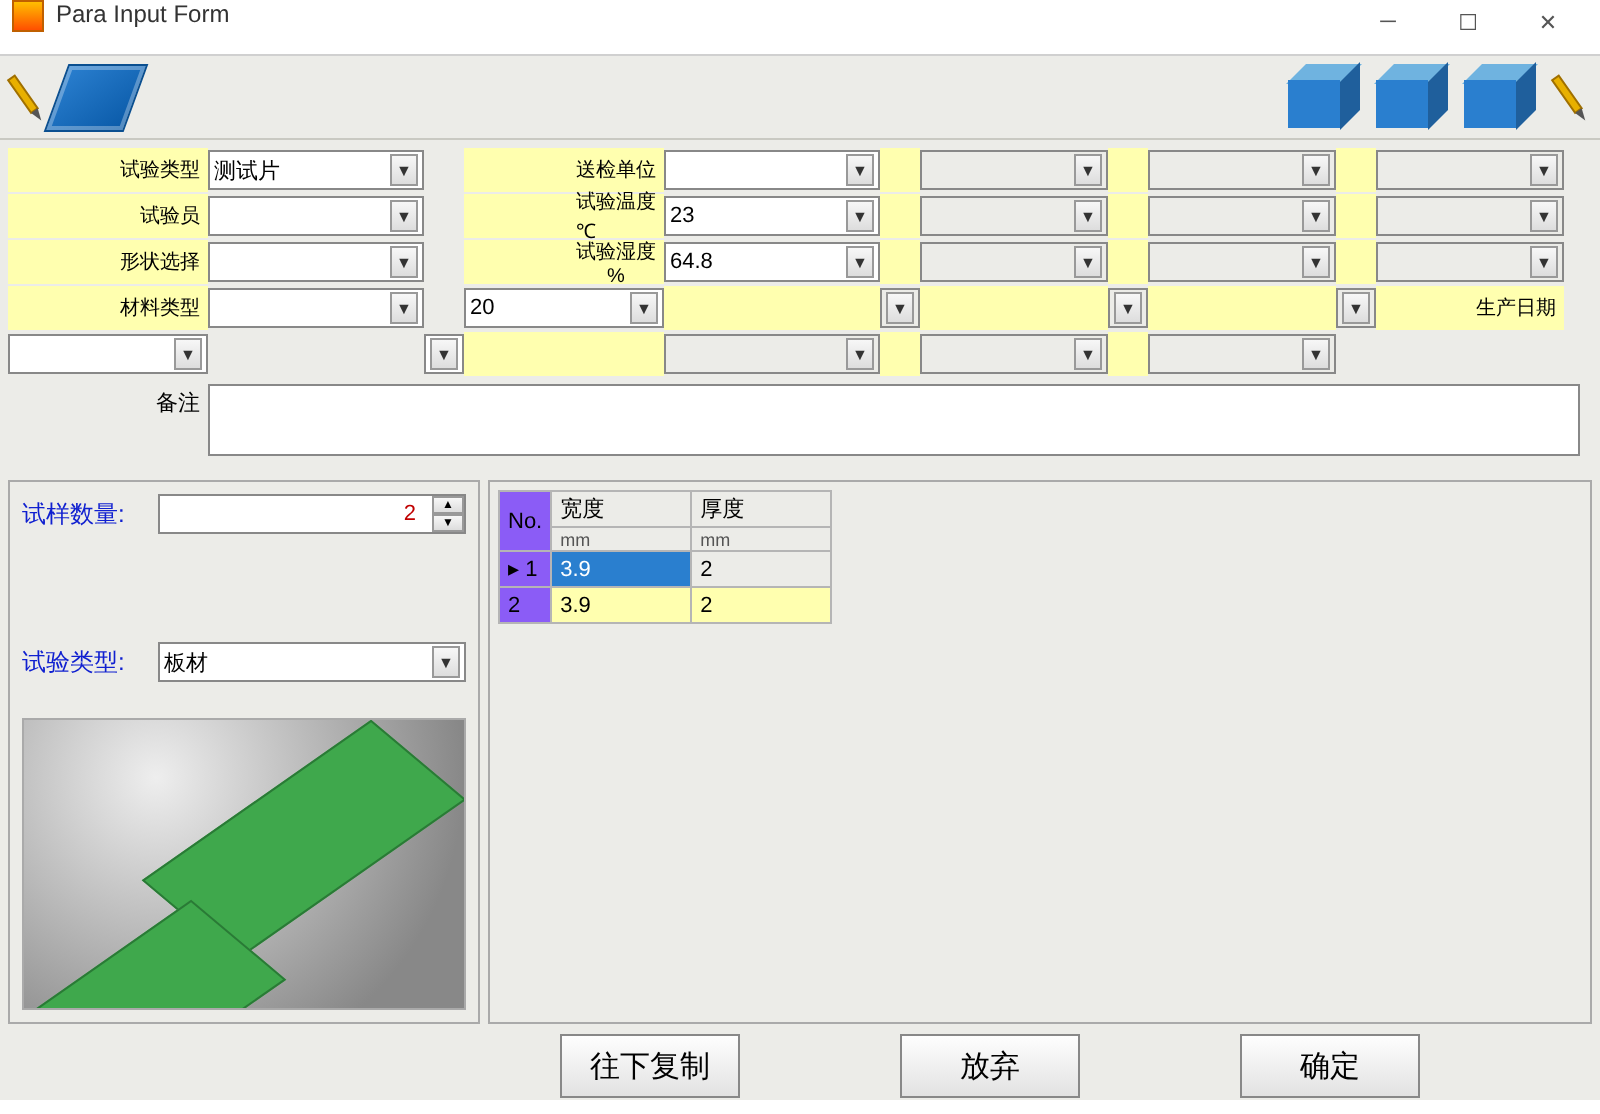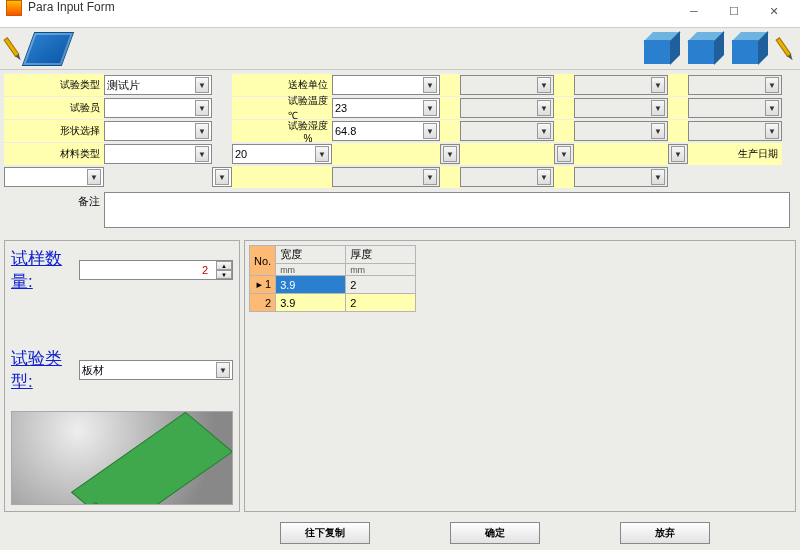--- a/index.html
+++ b/index.html
@@ -36,43 +36,43 @@
   .gap-col { background:#ffffaf; }
 
   .remark-row { display:flex; margin:4px 0 4px 0; }
   .remark-lbl { width:100px; text-align:right; padding-right:4px; background:transparent; display:flex; align-items:flex-start; justify-content:flex-end; padding-top:2px; }
   .remark-input { flex:1; height:36px; border:1px solid #888; background:#fff; margin-right:6px; }
 
   
   .lower { display:flex; gap:4px; padding:4px; background:#ecece8; height:280px; }
   .left-box { width:236px; border:1px solid #aaa; background:#ecece8; padding:6px; display:flex; flex-direction:column; }
   .left-row { display:flex; align-items:center; margin-bottom:14px; }
-  .left-row .llabel { width:68px; color:#1020d0; font-size:17px;text-decoration:underline; }
+  .left-row .llabel { width:68px; color:#1020d0; font-size:12px; }
   .spin { flex:1; height:20px; border:1px solid #888; background:#fff; display:flex; align-items:center; }
   .spin .val { flex:1; text-align:right; padding-right:8px; color:#c00000; }
   .spin .btns { width:16px; display:flex; flex-direction:column; }
   .spin .btns div { height:9px; background:linear-gradient(#f7f7f7,#ddd); border:1px solid #999; font-size:6px; display:flex; align-items:center; justify-content:center; }
 
   .shape-img { flex:1; border:1px solid #aaa; background:radial-gradient(circle at 30% 20%, #eee, #888 80%); position:relative; overflow:hidden; margin-top:4px; }
   .plate { position:absolute; background:#3fa84c; border:1px solid #2a7a36; }
   .plate.a { width:140px; height:60px; left:70px; top:30px; transform:rotate(-35deg) skewX(15deg); }
   .plate.b { width:140px; height:60px; left:-20px; top:120px; transform:rotate(-35deg) skewX(15deg); }
 
   .right-box { flex:1; border:1px solid #aaa; background:#ecece8; padding:4px; }
   table.grid { border-collapse:collapse; font-size:11px; }
   table.grid th, table.grid td { border:1px solid #b5b5b5; height:18px; padding:0 4px; text-align:left; }
   table.grid th { background:#ecece8; font-weight:normal; }
   table.grid th.sub { font-size:9px; color:#555; border-top:none; height:12px; padding-top:0; }
-  table.grid .rowhdr { background:#fdba74; width:22px; text-align:right; }
+  table.grid .rowhdr { background:#8b5cf6; width:22px; text-align:left; }
   table.grid .sel { background:#2a7fcf; color:#fff; }
   table.grid .hl { background:#ffffaf; }
 
   
   .btnrow { height:34px; background:#ecece8; display:flex; align-items:center; justify-content:flex-start; gap:80px; padding-left:280px; }
-  .btn { width:90px; height:22px; border:1px solid #888; background:linear-gradient(#fefefe,#e2e2e2); display:flex; align-items:center; justify-content:center; font-size:10px;font-weight:bold; }
+  .btn { width:90px; height:32px; border:1px solid #888; background:linear-gradient(#fefefe,#e2e2e2); display:flex; align-items:center; justify-content:center; font-size:15px; }
 </style>
 </head>
 <body>
 
 <div class="titlebar">
   <div class="app-icon"></div>
   <div class="title">Para Input Form</div>
   <div class="winbtn">─</div>
   <div class="winbtn">☐</div>
   <div class="winbtn">✕</div>
@@ -358,15 +358,15 @@
         <td class="hl">3.9</td>
         <td class="hl">2</td>
       </tr>
     </tbody>
       </table>
   </div>
 </div>
 
 <div class="btnrow">
   <div class="btn">往下复制</div>
+  <div class="btn">放弃</div>
   <div class="btn">确定</div>
-  <div class="btn">放弃</div>
 </div>
 
 </body></html>

